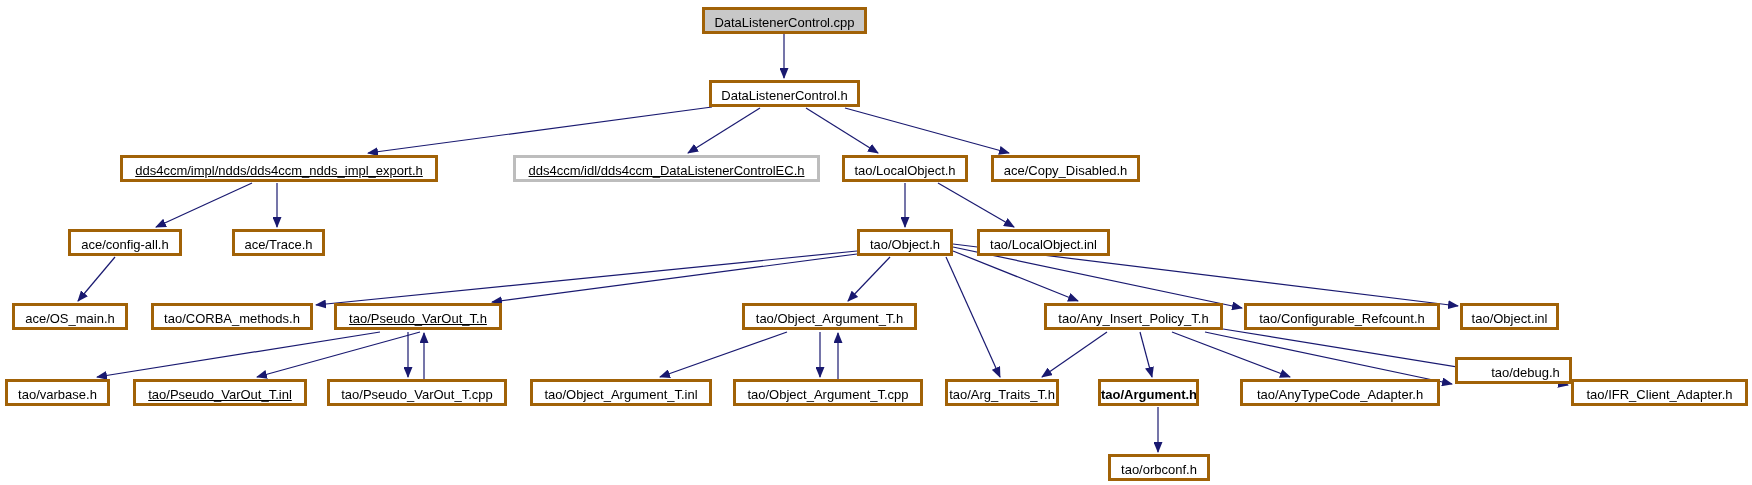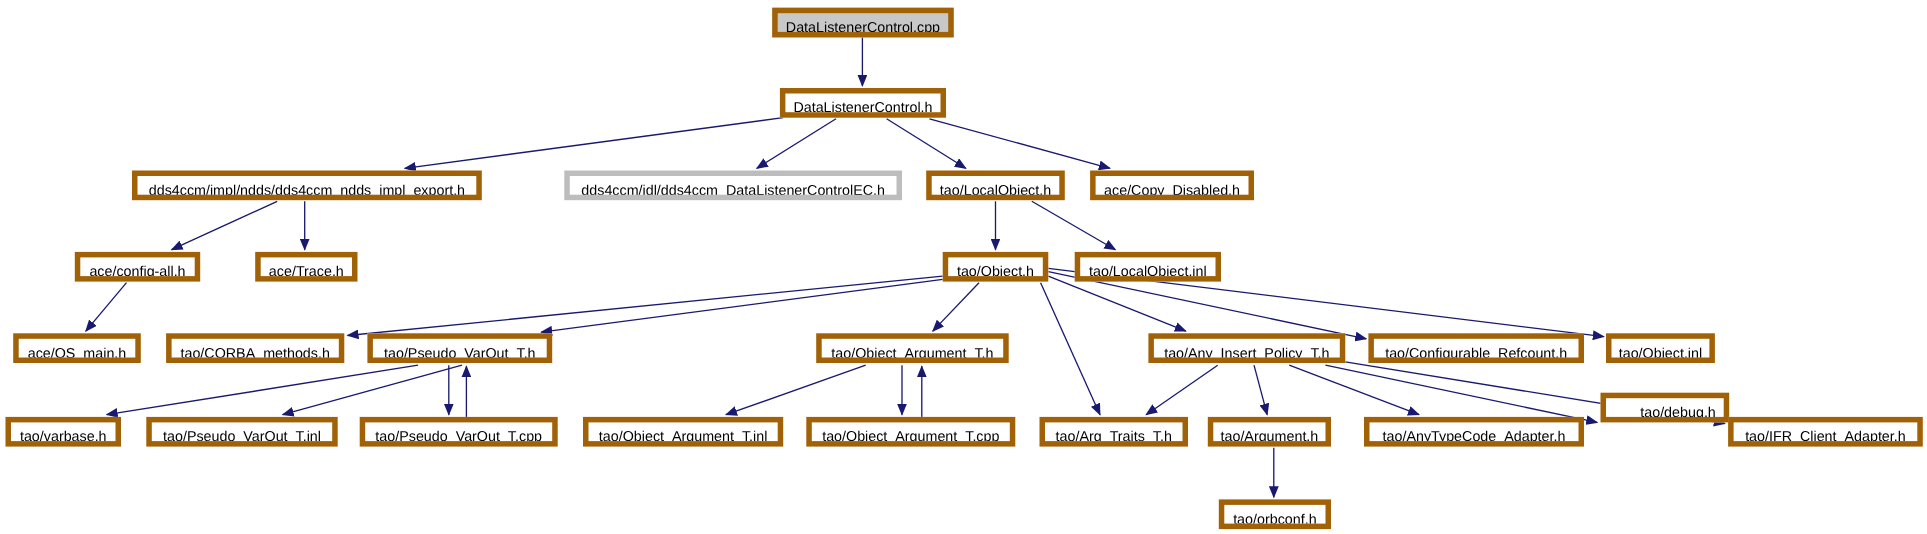--- a/index.html
+++ b/index.html
@@ -20,21 +20,21 @@
     left: 0;
     top: 0;
     width: 1752px;
     height: 485px;
     pointer-events: none;
   }
   .gnode {
     position: absolute;
     box-sizing: border-box;
     height: 27px;
-    border: 5px solid #a16207;
+    border: 3px solid #a16207;
     background: #ffffff;
     color: #000000;
     font-size: 13px;
     line-height: 25px;
     text-align: center;
     white-space: nowrap;
     overflow: hidden;
   }
   .gnode.highlight {
     background: #c8c8c8;
@@ -100,19 +100,19 @@
     <div class="gnode" style="left: 334px; top: 303px; width: 168px; text-decoration: underline;"><span>tao/Pseudo_VarOut_T.h</span></div>
     <div class="gnode" style="left: 742px; top: 303px; width: 175px;"><span>tao/Object_Argument_T.h</span></div>
     <div class="gnode" style="left: 1044px; top: 303px; width: 179px;"><span>tao/Any_Insert_Policy_T.h</span></div>
     <div class="gnode" style="left: 1244px; top: 303px; width: 196px;"><span>tao/Configurable_Refcount.h</span></div>
     <div class="gnode" style="left: 1460px; top: 303px; width: 99px;"><span>tao/Object.inl</span></div>
     <div class="gnode" style="left: 5px; top: 379px; width: 105px;"><span>tao/varbase.h</span></div>
     <div class="gnode" style="left: 133px; top: 379px; width: 174px; text-decoration: underline;"><span>tao/Pseudo_VarOut_T.inl</span></div>
     <div class="gnode" style="left: 327px; top: 379px; width: 180px;"><span>tao/Pseudo_VarOut_T.cpp</span></div>
     <div class="gnode" style="left: 530px; top: 379px; width: 182px;"><span>tao/Object_Argument_T.inl</span></div>
     <div class="gnode" style="left: 733px; top: 379px; width: 190px;"><span>tao/Object_Argument_T.cpp</span></div>
-    <div class="gnode" style="left: 945px; top: 379px; width: 135px;"><span>tao/Arg_Traits_T.h</span></div>
-    <div class="gnode" style="left: 1098px; top: 379px; width: 112px;"><span>tao/Argument.h</span></div>
+    <div class="gnode" style="left: 945px; top: 379px; width: 114px;"><span>tao/Arg_Traits_T.h</span></div>
+    <div class="gnode" style="left: 1098px; top: 379px; width: 101px; font-weight: bold;"><span>tao/Argument.h</span></div>
     <div class="gnode" style="left: 1240px; top: 379px; width: 200px;"><span>tao/AnyTypeCode_Adapter.h</span></div>
     <div class="gnode" style="left: 1455px; top: 357px; width: 117px; padding-left: 24px;"><span>tao/debug.h</span></div>
     <div class="gnode" style="left: 1571px; top: 379px; width: 177px;"><span>tao/IFR_Client_Adapter.h</span></div>
     <div class="gnode" style="left: 1108px; top: 454px; width: 102px;"><span>tao/orbconf.h</span></div>
   </div>
 
 </body></html>

